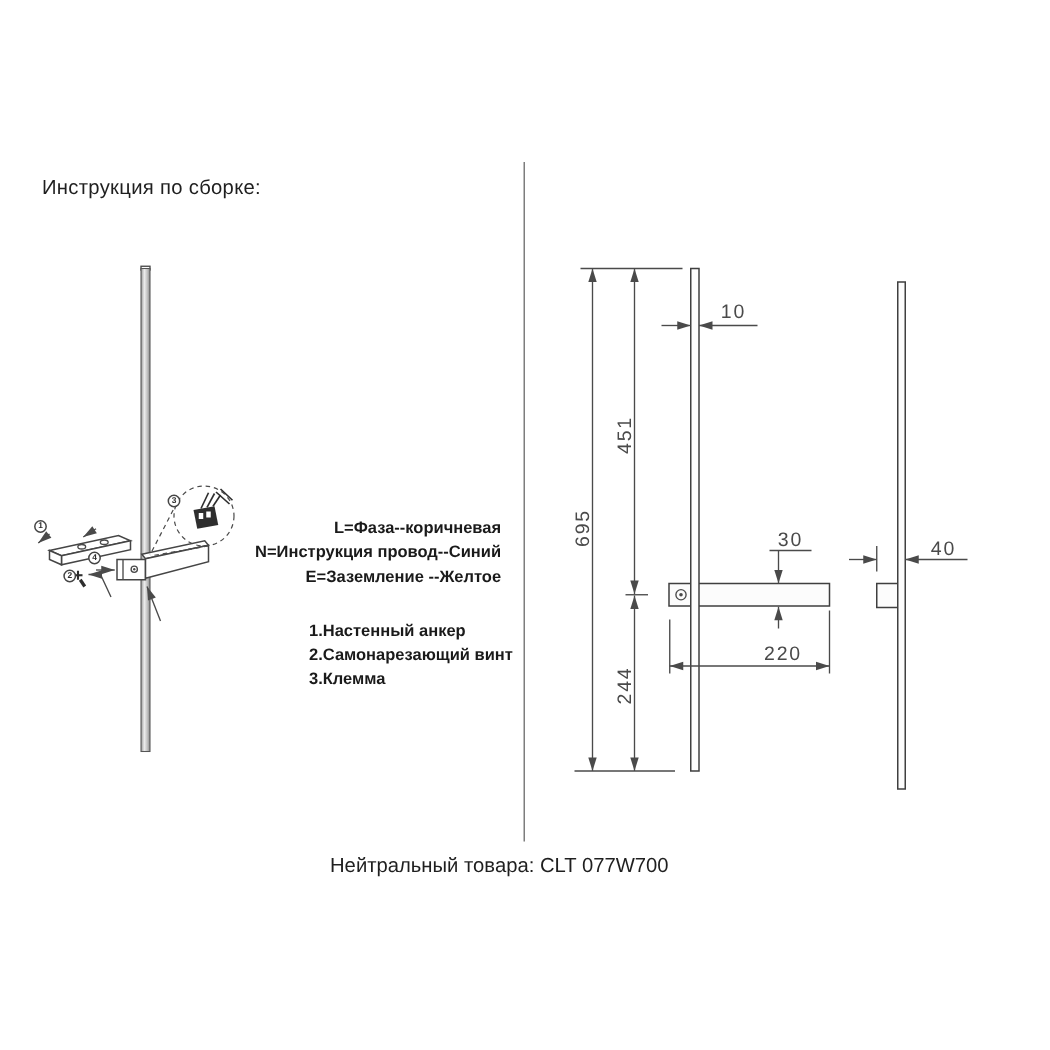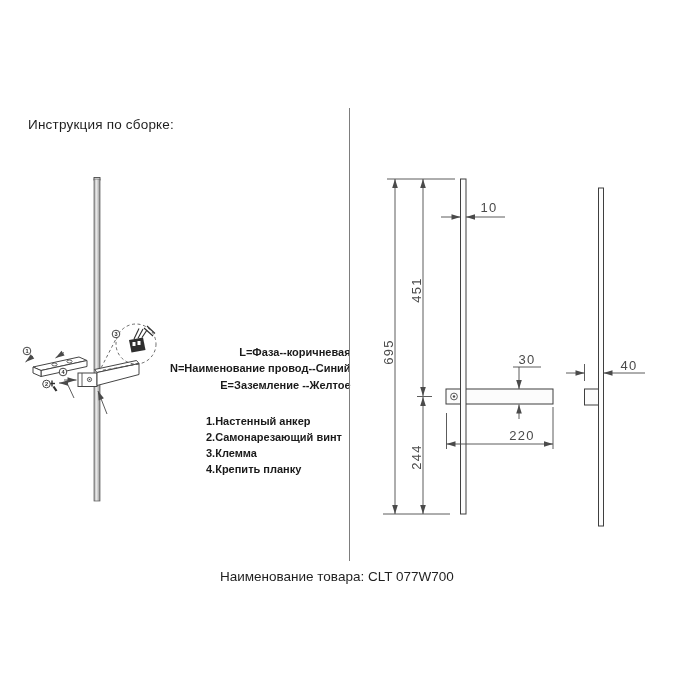--- a/index.html
+++ b/index.html
@@ -24,32 +24,31 @@
 </head>
 <body>
 
 <div class="canvas">
 
   <div class="abs section-title" style="left:28px;top:117px;">Инструкция по сборке:</div>
 
 
   <div class="abs legend">
     <div>L=Фаза--коричневая</div>
-    <div>N=Наименование провод--Синий</div>
+    <div>N=Инструкция провод--Синий</div>
     <div>E=Заземление --Желтое</div>
   </div>
 
   <div class="abs parts">
     <div>1.Настенный анкер</div>
     <div>2.Самонарезающий винт</div>
     <div>3.Клемма</div>
-    <div>4.Крепить планку</div>
   </div>
 
-  <div class="abs footer-label">Наименование товара: CLT 077W700</div>
+  <div class="abs footer-label">Нейтральный товара: CLT 077W700</div>
 
   <svg class="drawing" width="700" height="700" viewBox="0 0 700 700">
     <defs>
       <marker id="arr" viewBox="-12 -6 14 12" refX="0" refY="0" markerWidth="14" markerHeight="12" markerUnits="userSpaceOnUse" orient="auto-start-reverse">
         <path d="M0,0 L-9,-2.8 L-9,2.8 Z" fill="#4a4a4a"></path>
       </marker>
       <linearGradient id="rodGrad" x1="0" y1="0" x2="1" y2="0">
         <stop offset="0" stop-color="#9a9a9a"></stop>
         <stop offset="0.38" stop-color="#ececec"></stop>
         <stop offset="0.7" stop-color="#c2c2c2"></stop>

